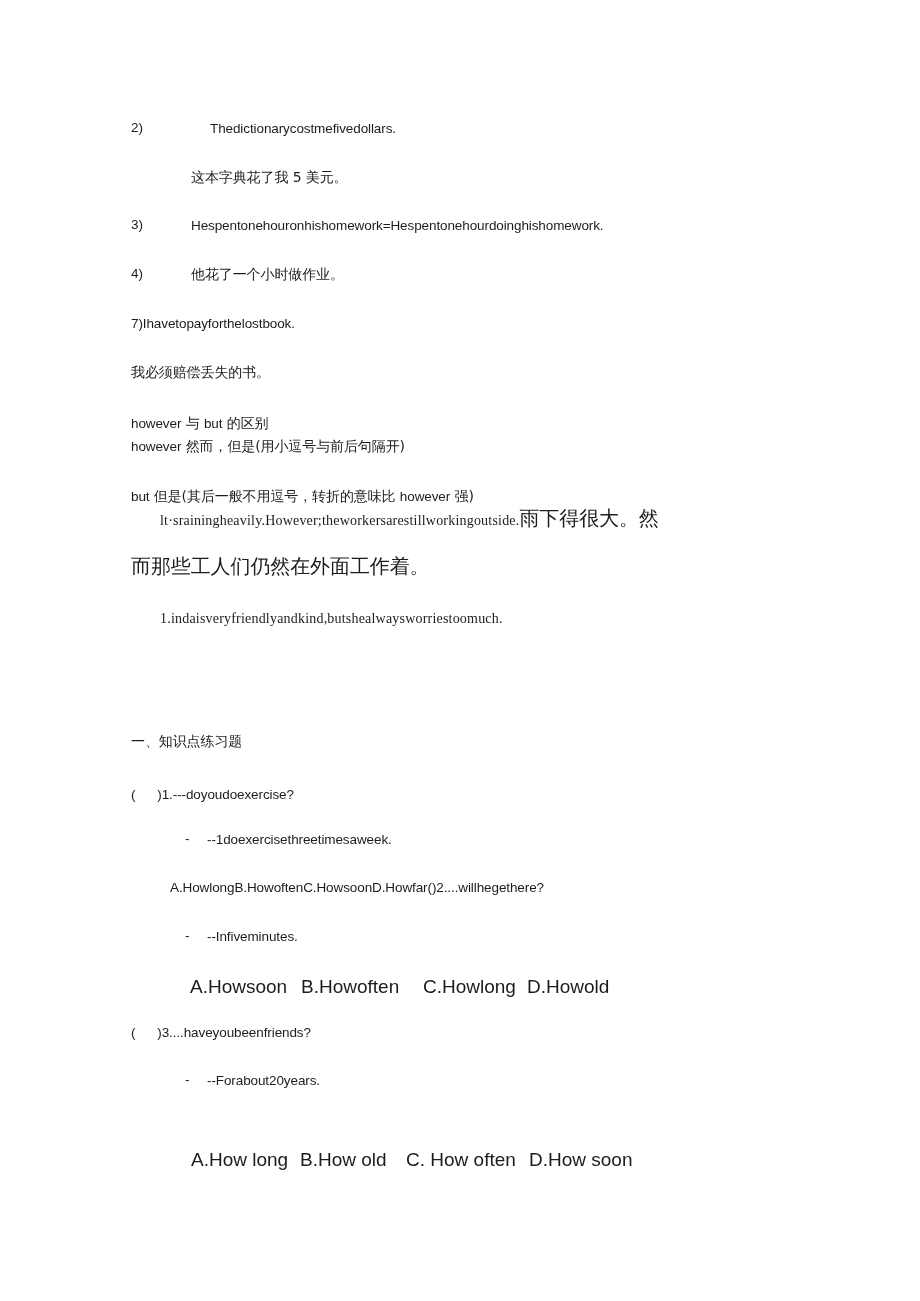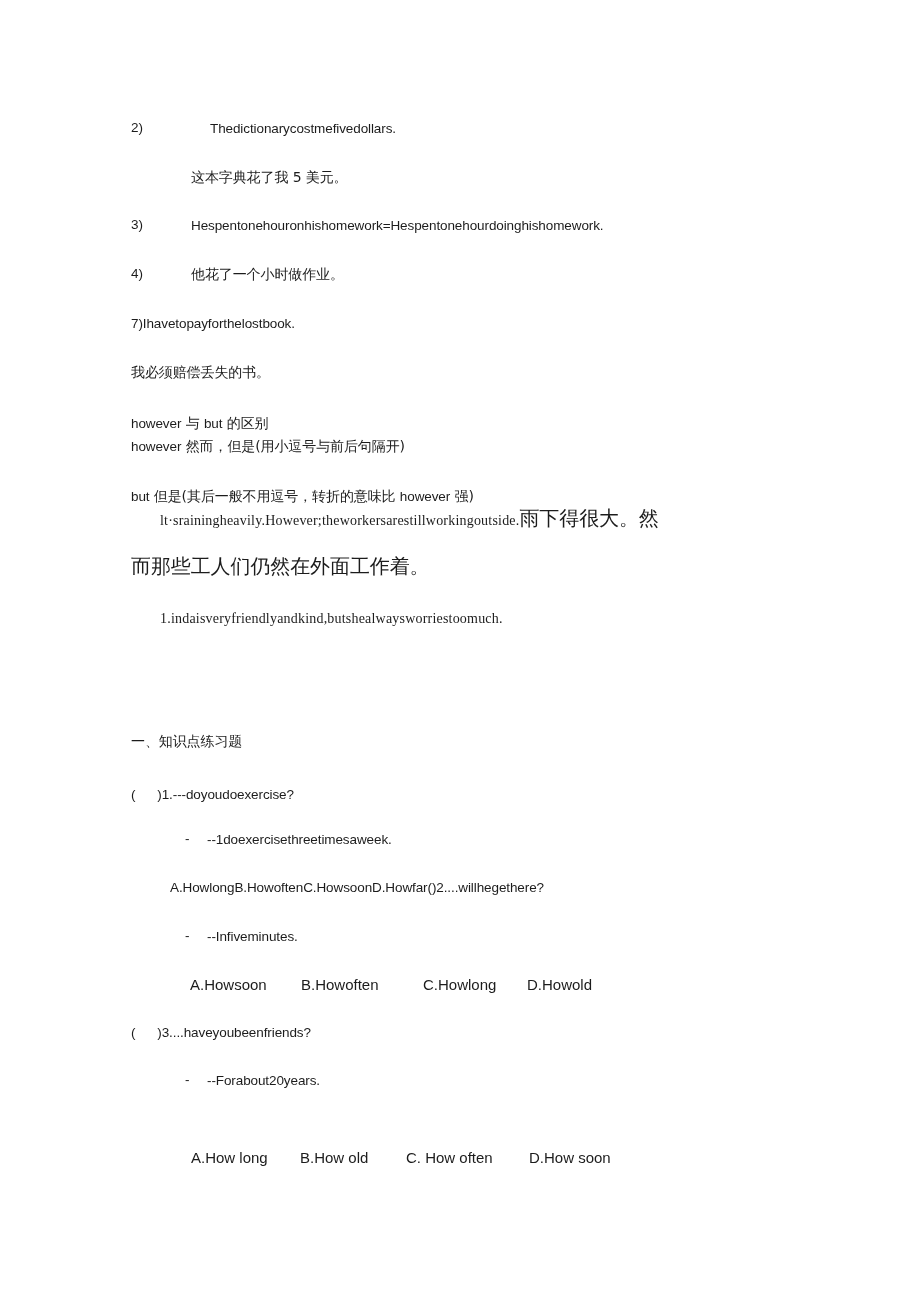--- a/index.html
+++ b/index.html
@@ -47,21 +47,21 @@
     position: absolute;
     white-space: pre;
     font-family: "Liberation Sans", sans-serif;
     font-size: 13.5px;
     color: #1c1c1c;
   }
   .opt {
     position: absolute;
     white-space: pre;
     font-family: "Liberation Sans", sans-serif;
-    font-size: 15px;
+    font-size: 19px;
     color: #1c1c1c;
   }
   .dash {
     position: absolute;
     white-space: pre;
     font-family: "Liberation Sans", sans-serif;
     font-size: 13.5px;
     color: #1c1c1c;
   }
 </style>

